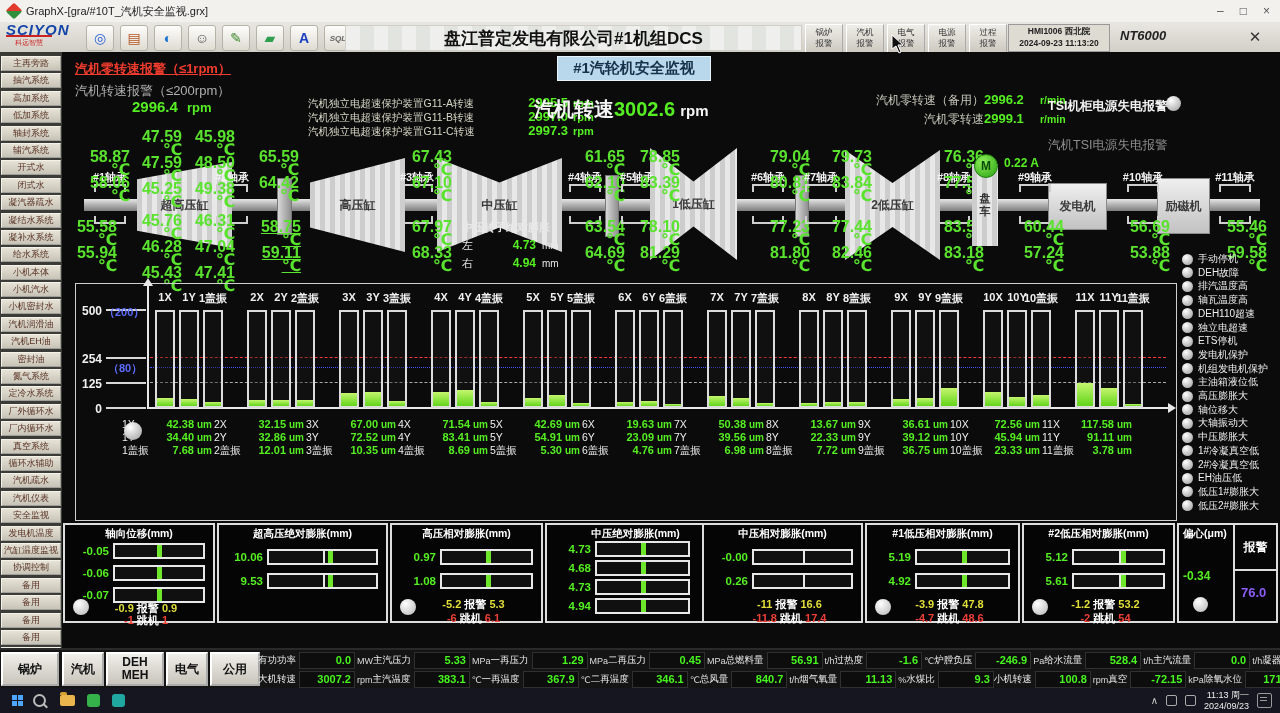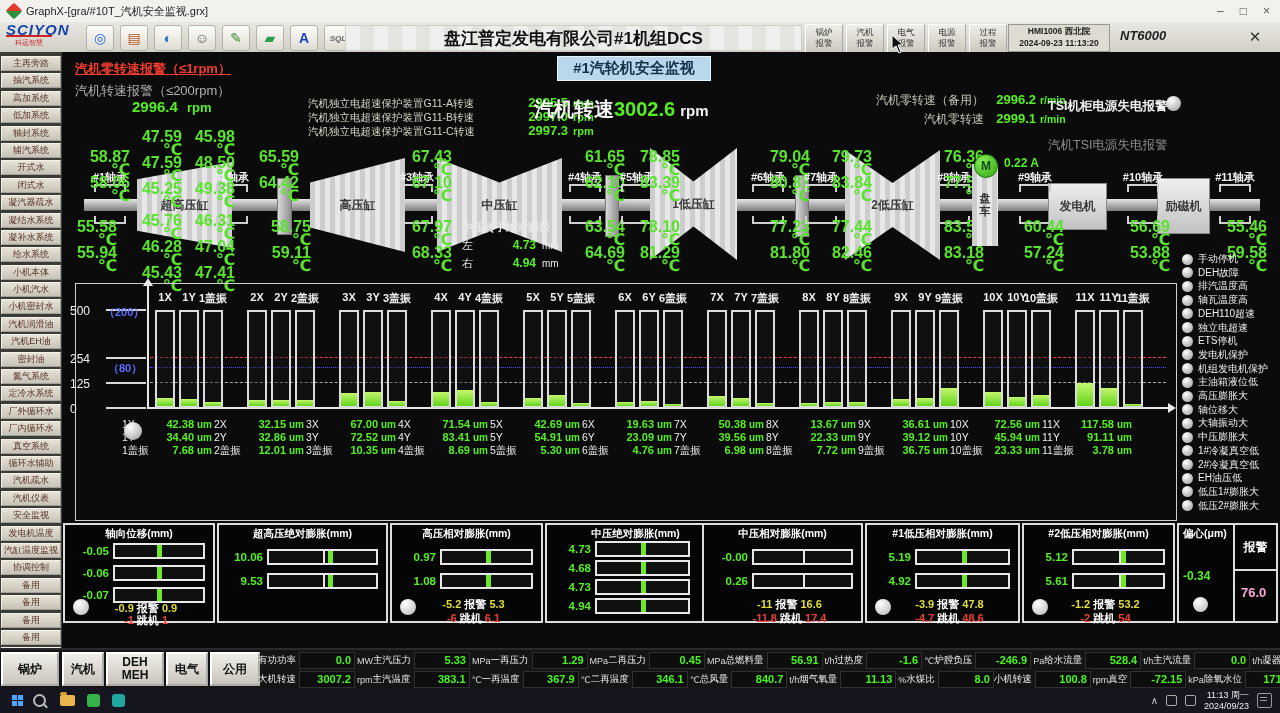--- a/index.html
+++ b/index.html
@@ -52,21 +52,21 @@
   .g11-v{width:52px;text-align:right;font-size:13px;color:#55ee22;font-weight:bold}
   .g11-u{margin-left:5px;font-size:11px;color:#55ee22;font-weight:bold}
   .pg-title{position:absolute;left:495px;top:4px;width:152px;height:23px;background:#b9d8ec;border:1px solid #e8f4fc;
             color:#15324a;font-size:15px;font-weight:bold;display:flex;align-items:center;justify-content:center}
   .h-speed{position:absolute;left:472px;top:44px}
   .hs-l{font-size:20px;font-weight:bold;color:#f5f5f5}
   .hs-v{font-size:20px;font-weight:bold;color:#55ee22}
   .hs-u{font-size:15px;font-weight:bold;color:#f5f5f5;margin-left:5px}
   .zrow{position:absolute;display:flex;align-items:baseline}
   .z-l{width:132px;text-align:right;font-size:12px;color:#c9c9bd}
-  .z-v{width:52px;text-align:right;font-size:13px;color:#55ee22;font-weight:bold}
+  .z-v{width:52px;font-size:13px;color:#55ee22;font-weight:bold}
   .z-u{margin-left:4px;font-size:10.5px;color:#55ee22;font-weight:bold}
   .tsi1{position:absolute;left:986px;top:46px;font-size:12.5px;font-weight:bold;color:#f2f2f2}
   .tsi2{position:absolute;left:986px;top:85px;font-size:12.5px;color:#8d8d8d}
   .led{border-radius:50%;background:radial-gradient(circle at 35% 30%,#ffffff,#9a9a9a)}
   
   .turbine{position:absolute;left:0;top:68px;width:1218px;height:170px}
   .shaft{position:absolute;left:22px;top:79px;width:1176px;height:12px;
          background:linear-gradient(#e6e6e6,#b5b5b5 45%,#7e7e7e)}
   .cyl{position:absolute;background:repeating-linear-gradient(90deg,#cdcdcd 0 5px,#e8e8e8 5px 10px);
        display:flex;align-items:center;justify-content:center;color:#3a3a3a;font-weight:bold;font-size:12px}
@@ -85,21 +85,21 @@
   .tg-m{position:absolute;width:22px;height:22px;border-radius:50%;background:radial-gradient(circle at 35% 30%,#8cef57,#2aa011);
         color:#0c4a08;font-size:12px;font-weight:bold;display:flex;align-items:center;justify-content:center;border:1px solid #1c7d0c}
   .ipx{position:absolute;left:400px;top:100px;width:160px}
   .ipx-t{font-size:11px;font-weight:bold;color:#e8e8e8}
   .ipx-row{display:flex;align-items:baseline;margin-top:3px}
   .ipx-l{width:26px;font-size:11px;color:#e8e8e8}
   .ipx-v{width:48px;text-align:right;font-size:12px;color:#55ee22;font-weight:bold}
   .ipx-u{margin-left:6px;font-size:10px;color:#e8e8e8}
   
   .chart-frame{position:absolute;left:13px;top:231px;width:1100px;height:236px;border:1.5px solid #cfcfcf}
-  .ylab{position:absolute;width:32px;font-size:12px;font-weight:normal;color:#f0f0f0}
+  .ylab{position:absolute;width:32px;text-align:right;font-size:12px;font-weight:bold;color:#f0f0f0}
   .ylab2{position:absolute;font-size:11px;font-weight:bold;color:#5b6cff}
   .ytick{position:absolute;width:40px;height:0;border-top:2px solid #d8d8d8}
   .axis-v{position:absolute;left:85px;top:234px;width:2px;height:122px;background:#e8e8e8}
   .axis-h{position:absolute;left:85px;top:355px;width:1022px;height:2px;background:#e8e8e8}
   .arr-up{position:absolute;left:81px;top:226px;width:0;height:0;border-left:5px solid transparent;
           border-right:5px solid transparent;border-bottom:8px solid #e8e8e8}
   .arr-right{position:absolute;left:1106px;top:351px;width:0;height:0;border-top:5px solid transparent;
              border-bottom:5px solid transparent;border-left:8px solid #e8e8e8}
   .refline{position:absolute;left:88px;width:1016px;height:0}
   .bar{position:absolute;top:258px;width:20px;height:98px;border:2px solid #dcdcdc;box-sizing:border-box;background:rgba(25,25,25,.4)}
@@ -309,21 +309,21 @@
       <div class="brk brk-b" style="left: 48px; top: 96px;"></div>
       <div class="temp-group" style="left: 14px; top: 30px;">58.87 ℃
 58.06 ℃</div>
       <div class="temp-group" style="left: 1px; top: 100px;">55.58 ℃
 55.94 ℃</div>
       <div class="brg-label" style="left: 170px; top: 50px;">#2轴承</div>
       <div class="brk brk-t" style="left: 170px; top: 64px;"></div>
       <div class="brk brk-b" style="left: 170px; top: 96px;"></div>
       <div class="temp-group" style="left: 183px; top: 30px;">65.59 ℃
 64.42 ℃</div>
-      <div class="temp-group" style="left: 195px; top: 100px;">58.75 ℃
+      <div class="temp-group" style="left: 185px; top: 100px; text-decoration: underline;">58.75 ℃
 59.11 ℃</div>
       <div class="brg-label" style="left: 355px; top: 50px;">#3轴承</div>
       <div class="brk brk-t" style="left: 355px; top: 64px;"></div>
       <div class="brk brk-b" style="left: 355px; top: 96px;"></div>
       <div class="temp-group" style="left: 336px; top: 30px;">67.43 ℃
 67.10 ℃</div>
       <div class="temp-group" style="left: 336px; top: 100px;">67.97 ℃
 68.33 ℃</div>
       <div class="brg-label" style="left: 523px; top: 50px;">#4轴承</div>
       <div class="brk brk-t" style="left: 523px; top: 64px;"></div>
@@ -955,21 +955,21 @@
         </div>
         <div class="lim-row" style="top: 72px;"><span class="lim-a"> -1.2 </span><span class=""> 报警 </span><span class="lim-a"> 53.2 </span></div>
         <div class="lim-row" style="top: 86px;"><span class="lim-t"> -2 </span><span class=""> 跳机 </span><span class="lim-t"> 54 </span></div>
         <div class="p-led" style="left: 8px; top: 74px; width: 16px; height: 16px;"></div>
       </div>
       <div class="panel" style="left: 1115px; width: 101px;">
         <div class="p-title" style="text-align: left; margin-left: 4px;">偏心(μm)</div>
         <div style="position: absolute; left: 54px; top: 0px; bottom: 0px; width: 2px; background: rgb(221, 221, 221);"></div>
         <div style="position: absolute; left: 56px; top: 0px; right: 0px; height: 44px; border-bottom: 2px solid rgb(221, 221, 221); color: rgb(255, 255, 255); font-weight: bold; font-size: 12px; display: flex; align-items: center; justify-content: center;">报警</div>
         <div style="position: absolute; left: 4px; top: 44px; color: rgb(85, 238, 34); font-weight: bold; font-size: 12px;">-0.34</div>
-        <div style="position: absolute; left: 62px; top: 60px; color: #f9a8d4; font-weight: bold; font-size: 13px;">76.0</div>
+        <div style="position: absolute; left: 62px; top: 60px; color: #8b5cf6; font-weight: bold; font-size: 13px;">76.0</div>
         <div class="p-led" style="left: 14px; top: 72px; width: 15px; height: 15px;"></div>
       </div>
     </div>
 </div>
 
 <div class="bottombar">
   <div id="bottom-nav">
       <div class="nav-btn" style="left: 1px; width: 58px;">锅炉</div>
       <div class="nav-btn" style="left: 62px; width: 42px;">汽机</div>
       <div class="nav-btn" style="left: 106px; width: 58px;">DEH
@@ -1054,21 +1054,21 @@
           <div class="sf-v">840.7</div>
           <div class="sf-u">t/h</div>
         </div>
         <div class="sf">
           <div class="sf-l">烟气氧量</div>
           <div class="sf-v">11.13</div>
           <div class="sf-u">%</div>
         </div>
         <div class="sf">
           <div class="sf-l">水煤比</div>
-          <div class="sf-v">8.0</div>
+          <div class="sf-v">9.3</div>
         </div>
         <div class="sf">
           <div class="sf-l">小机转速</div>
           <div class="sf-v">100.8</div>
           <div class="sf-u">rpm</div>
         </div>
         <div class="sf">
           <div class="sf-l">真空</div>
           <div class="sf-v">-72.15</div>
           <div class="sf-u">kPa</div>

